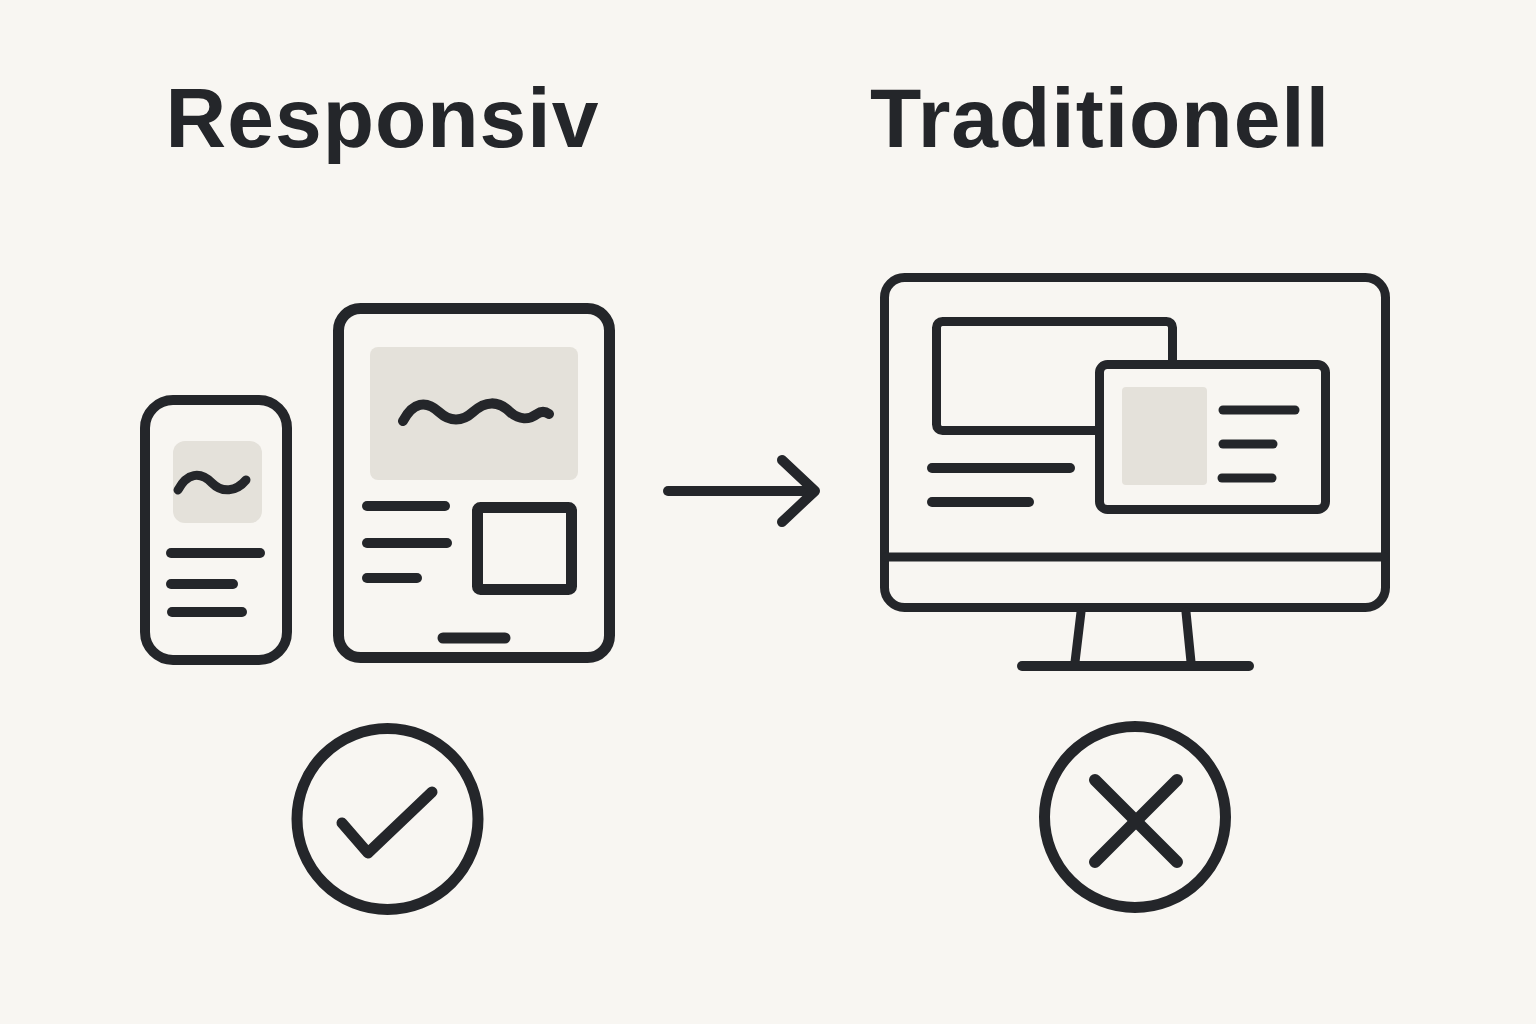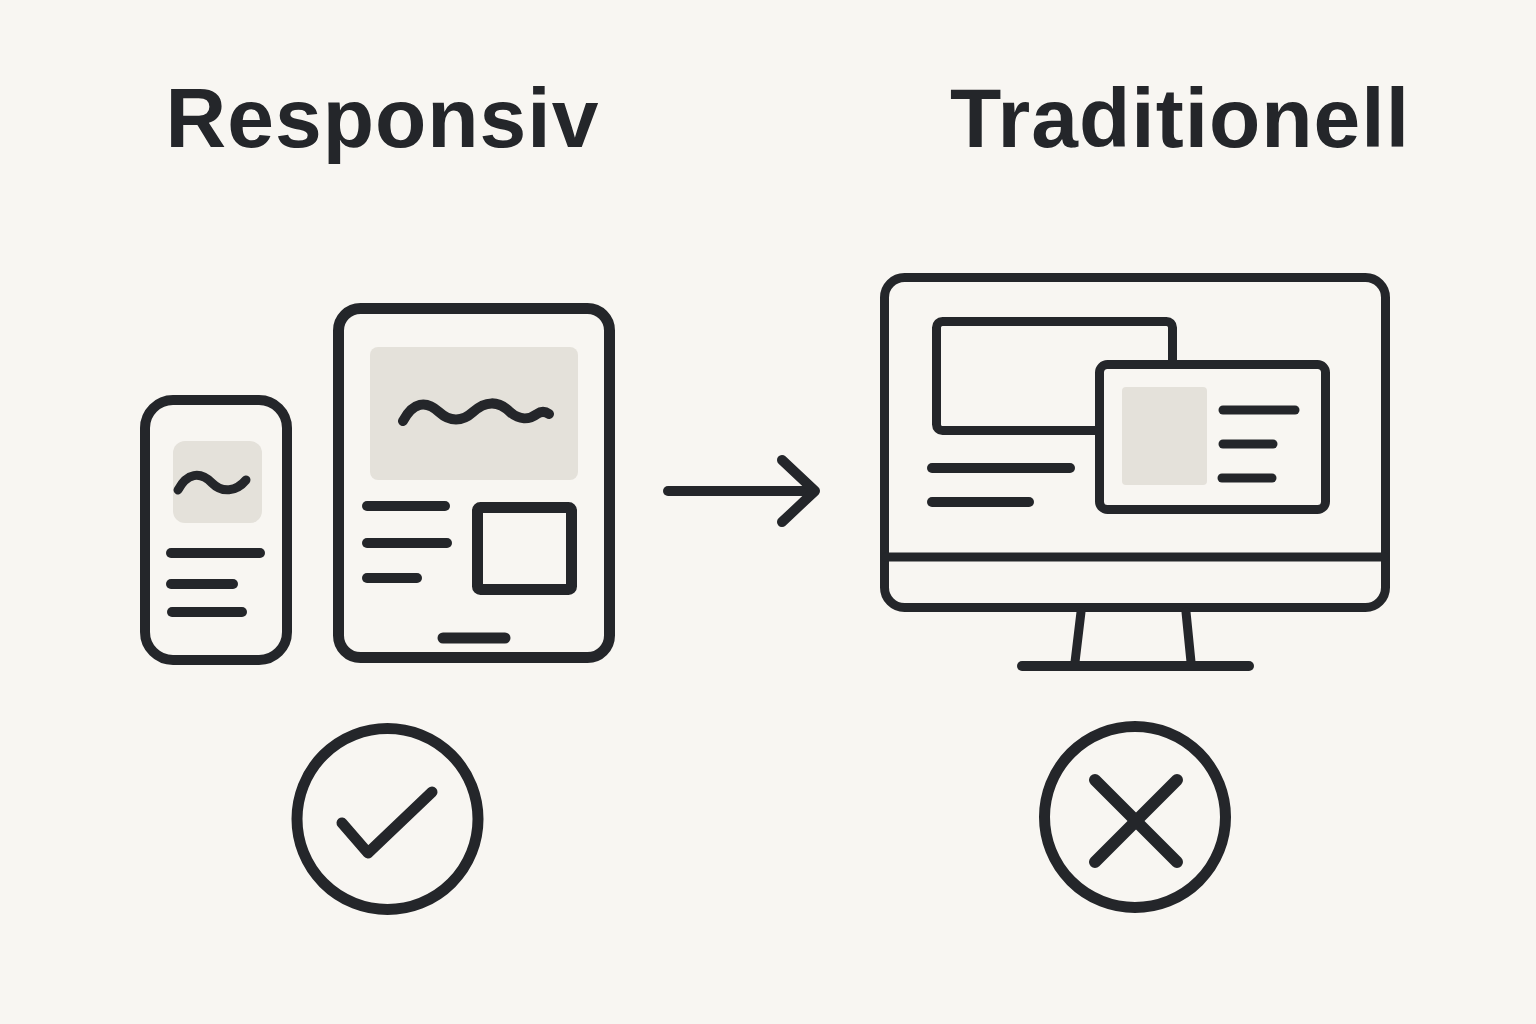--- a/index.html
+++ b/index.html
@@ -21,21 +21,21 @@
     margin:0;
     font-family:"Liberation Sans",sans-serif;
     font-weight:700;
     font-size:84px;
     letter-spacing:1px;
     color:var(--ink);
     text-align:center;
     line-height:1.1;
   }
   .title-left{left:60px;width:645px;}
-  .title-right{left:790px;width:620px;text-align:right;}
+  .title-right{left:790px;width:620px;}
   .abs{position:absolute;}
   
   .st{fill:none;stroke:var(--ink);stroke-linecap:round;stroke-linejoin:round;}
   .sw9{stroke-width:9;}
   .sw10{stroke-width:10;}
   .sw11{stroke-width:11;}
   .sw12{stroke-width:12;}
   .fill-ph{fill:var(--placeholder);stroke:none;}
   .fill-bg{fill:var(--background);}
 </style>

